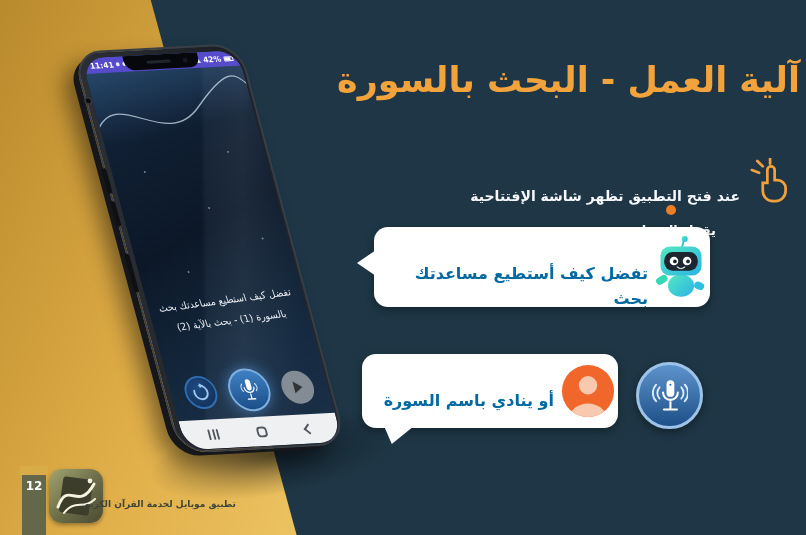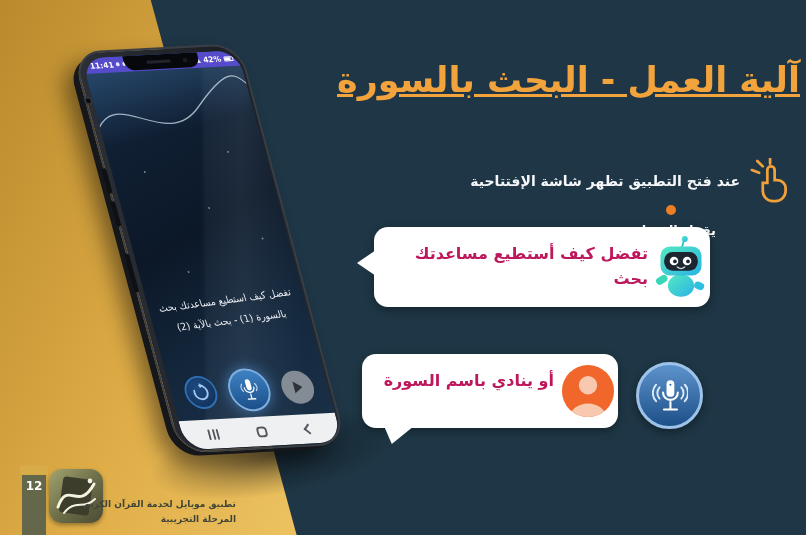--- a/index.html
+++ b/index.html
@@ -54,32 +54,32 @@
   .pbtn.playbtn{width:34px;height:34px;background:rgba(150,156,162,.85);}
   .navbar{position:absolute;bottom:0;left:0;right:0;height:30px;background:#eef0f1;z-index:3;
     border-radius:0 0 22px 22px;display:flex;align-items:center;justify-content:space-between;padding:0 28px;}
   .nav-recents{display:flex;gap:2.5px;}
   .nav-recents i{display:block;width:2px;height:11px;background:#53575d;border-radius:1px;}
   .nav-home{width:11px;height:11px;border:2px solid #53575d;border-radius:4px;}
   .nav-back{width:8px;height:8px;border-left:2px solid #53575d;border-bottom:2px solid #53575d;transform:rotate(45deg);}
 
   
   .title{position:absolute;top:60px;right:6px;margin:0;direction:rtl;
-    color:#f2a33c;font-size:35px;font-weight:bold;letter-spacing:0;text-decoration:underline;}
+    color:#f2a33c;font-size:35px;font-weight:bold;letter-spacing:0;}
   .intro-row{position:absolute;top:158px;right:14px;display:flex;direction:rtl;
-    align-items:center;gap:10px;color:#f5f7fa;font-size:14px;font-weight:bold;}
+    align-items:flex-end;gap:10px;color:#f5f7fa;font-size:14px;font-weight:bold;}
   .bullet{position:absolute;right:90px;display:flex;direction:rtl;align-items:center;gap:8px;
     color:#fff;font-size:13px;font-weight:bold;flex-direction:column;}
   .bullet .dot{width:10px;height:10px;border-radius:50%;background:#ee7e24;flex:0 0 auto;}
   .bullet.b1{top:205px;} .bullet.b2{top:329px;}
 
   .bubble{position:absolute;background:#fff;border-radius:14px;box-shadow:0 3px 9px rgba(0,0,0,.35);
     display:flex;flex-direction:row;}
-  .bubble .btxt{flex:1;direction:rtl;text-align:right;color:#be185d;font-weight:bold;
-    font-size:16px;line-height:25px;padding:14px 4px 0 12px;}
+  .bubble .btxt{flex:1;direction:rtl;text-align:right;color:#0369a1;font-weight:bold;
+    font-size:16px;line-height:25px;padding:14px 4px 0 12px;margin-top:20px;}
   .bubble .btxt span{display:block;}
   .bubble1{left:374px;top:227px;width:336px;height:80px;}
   .bubble1 .tail{position:absolute;left:-17px;top:23px;width:0;height:0;
     border-top:13px solid transparent;border-bottom:13px solid transparent;border-right:19px solid #fff;}
   .bubble2{left:362px;top:354px;width:256px;height:74px;}
   .bubble2 .tail{position:absolute;left:22px;bottom:-16px;width:30px;height:18px;background:#fff;
     clip-path:polygon(0 0,100% 0,26% 100%);}
   .bubble .figure{flex:0 0 58px;display:flex;align-items:center;justify-content:center;}
   .bubble2 .figure{flex:0 0 60px;}
 
@@ -273,16 +273,15 @@
     <svg width="54" height="54" viewBox="0 0 54 54">
       <rect x="12" y="9" width="30" height="36" rx="3" fill="#3c3d2a" transform="rotate(8 27 27)"></rect>
       <path d="M9 38 C 19 10, 29 44, 45 15" stroke="#f5f2df" stroke-width="3" fill="none" stroke-linecap="round"></path>
       <path d="M15 44 C 25 30, 35 41, 46 30" stroke="#f5f2df" stroke-width="2" fill="none" stroke-linecap="round"></path>
       <circle cx="41" cy="12" r="2.4" fill="#f5f2df"></circle>
     </svg>
   </div>
 
   <div class="footer-text">
     <span>تطبيق موبايل لخدمة القرآن الكريم</span>
-    <span>المرحلة التجريبية</span>
   </div>
 
 </div>
 
 </body></html>

